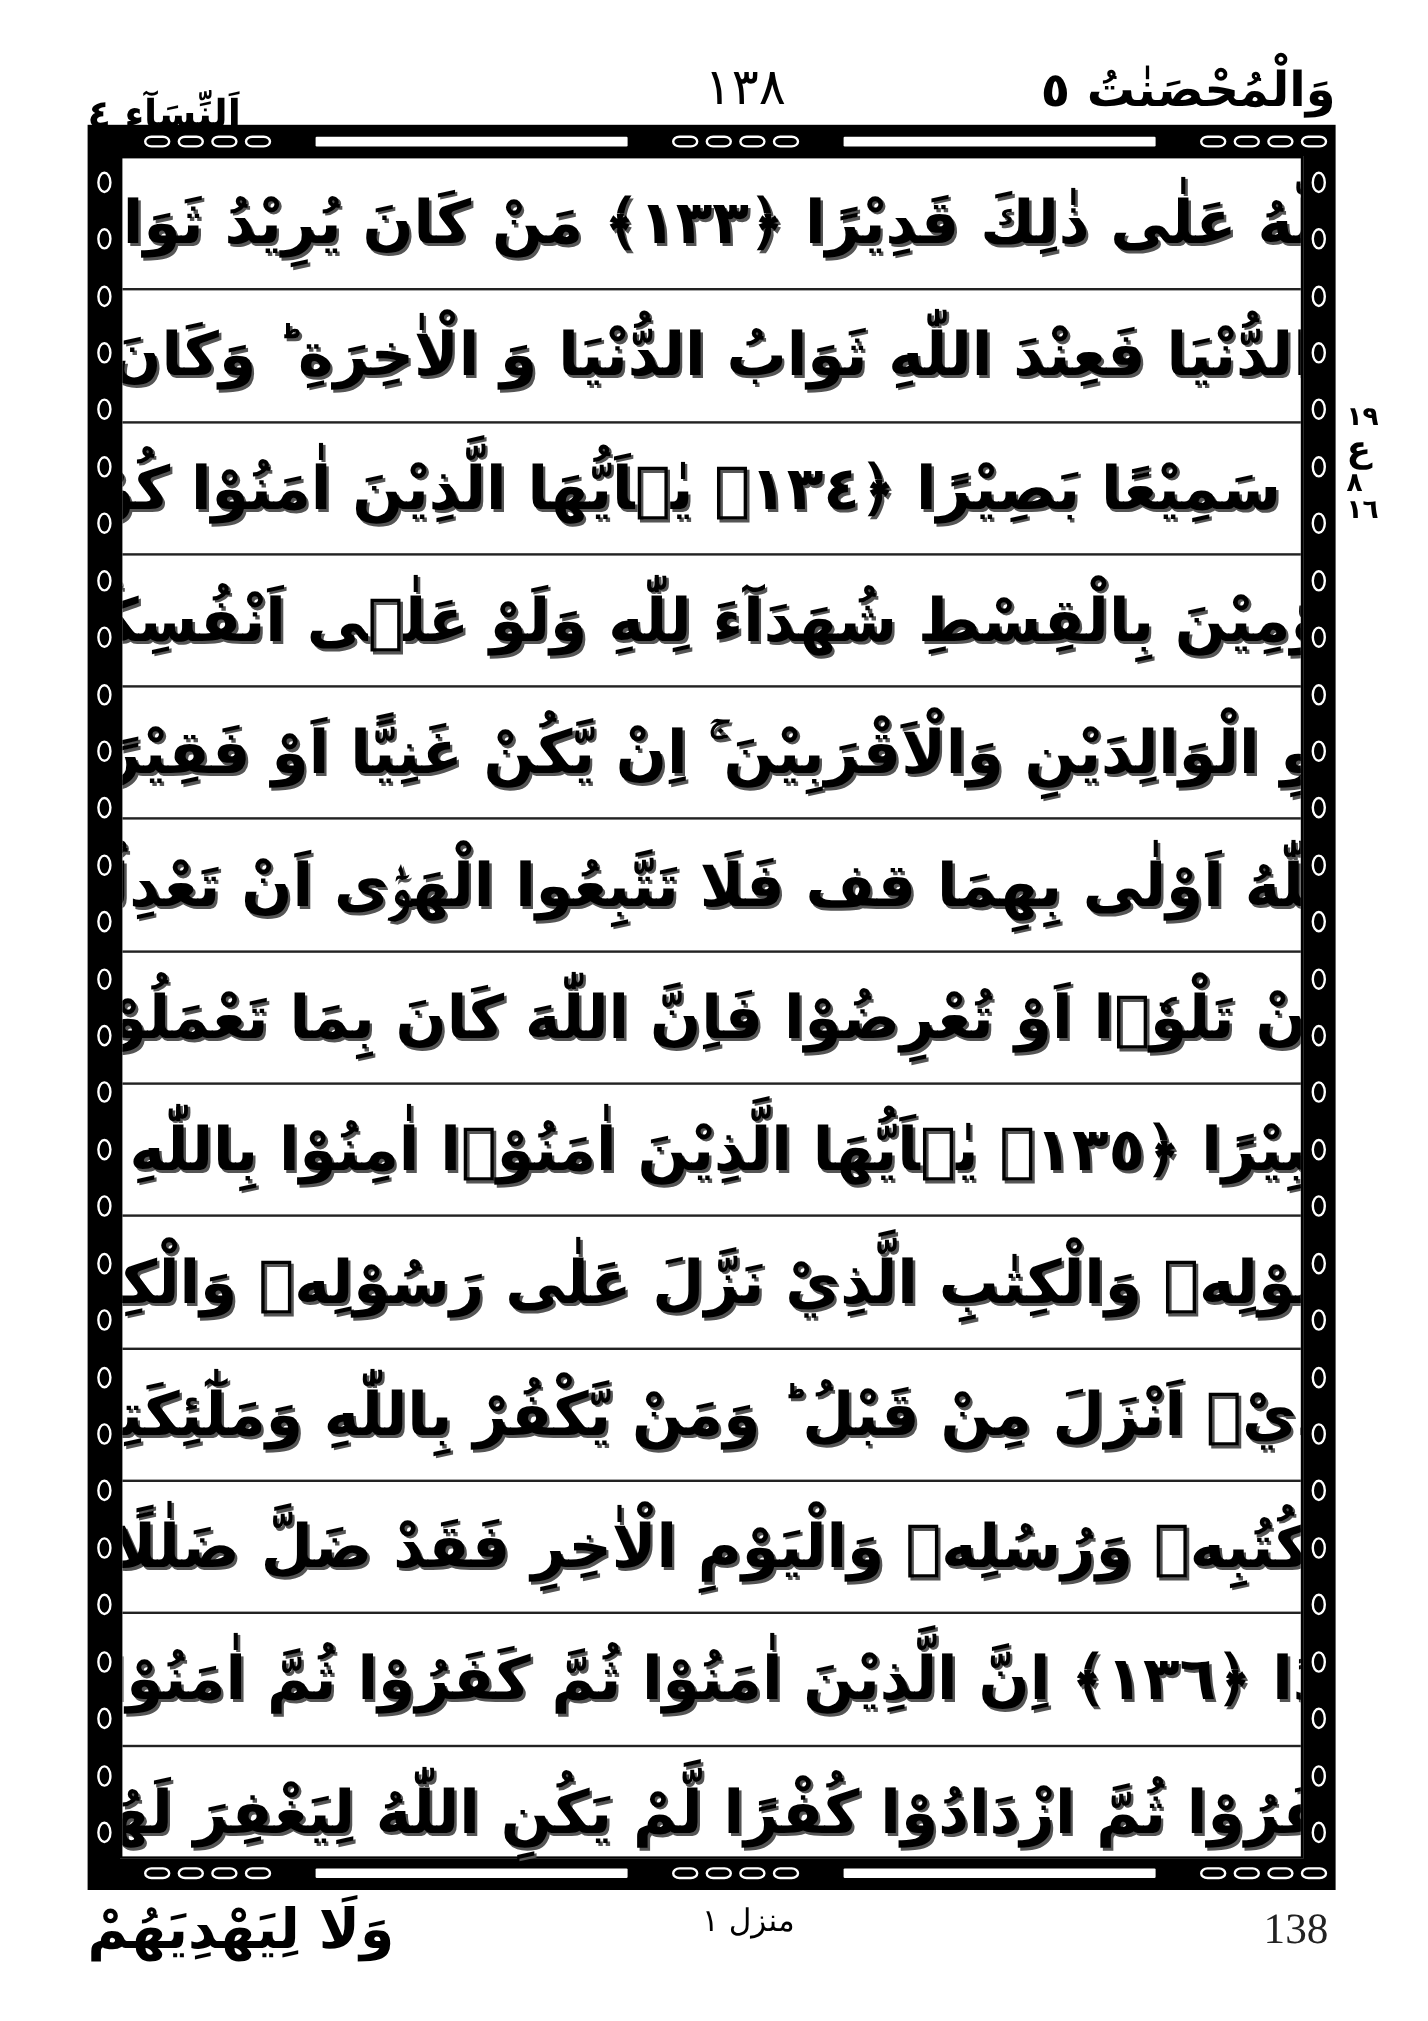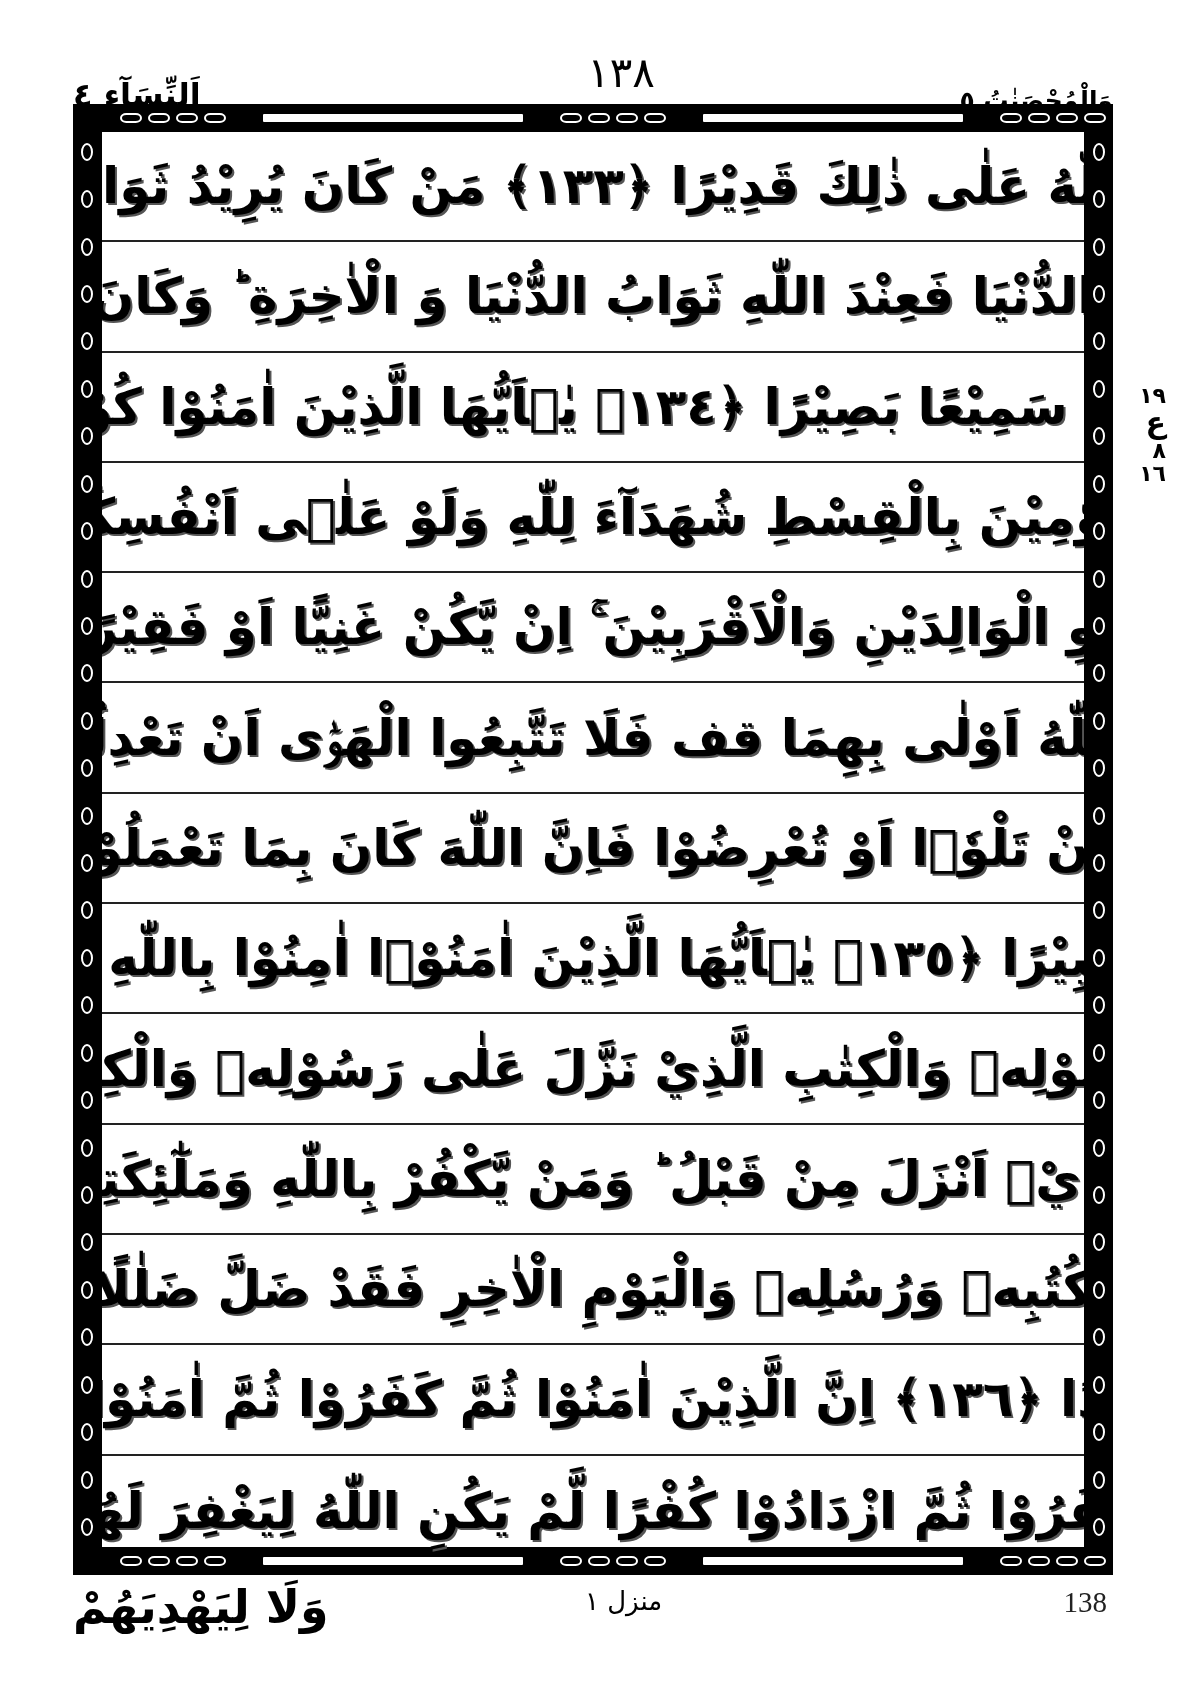--- a/index.html
+++ b/index.html
@@ -1,48 +1,48 @@
 <!DOCTYPE html>
 <html><head>
 <meta charset="utf-8">
 <style>
   html, body { margin:0; padding:0; background:#ffffff; }
   body { width:1190px; height:1684px; position:relative; overflow:hidden; font-family:"DejaVu Sans", sans-serif; color:#000; }
 
   .header { position:absolute; top:52px; left:73px; width:1040px; height:50px; }
-  .header .juz { position:absolute; right:0; top:0; font-size:25px; font-weight:bold; direction:rtl; white-space:nowrap;margin-top:34px; }
+  .header .juz { position:absolute; right:0; top:0; font-size:40px; font-weight:bold; direction:rtl; white-space:nowrap; }
   .header .page-ar { position:absolute; left:50%; transform:translateX(-50%); top:-4px; font-size:42px; font-weight:normal; direction:rtl;margin-left:28px; }
   .header .surah { position:absolute; left:0; top:12px; font-size:32px; font-weight:bold; direction:rtl; white-space:nowrap;margin-top:12px; }
 
   .frame { position:absolute; left:73px; top:104px; width:1040px; height:1471px; background:#000; box-sizing:border-box; }
   .frame .orn-band { position:absolute; left:0; right:0; height:24px; display:flex; align-items:center; justify-content:space-between; padding:0 10px; box-sizing:border-box; }
   .frame .orn-band.top { top:2px; }
   .frame .orn-band.bottom { bottom:2px; }
   .orn-bar { height:8px; background:#fff; flex:0 0 260px; border-radius:1px; }
   .orn-scroll { flex:0 0 180px; height:16px; display:flex; gap:6px; justify-content:center; align-items:center; }
   .orn-scroll span { width:22px; height:10px; border:2px solid #fff; border-radius:10px 10px 10px 10px / 8px 8px 8px 8px; box-sizing:border-box; }
   .orn-side { position:absolute; top:24px; bottom:24px; width:22px; display:flex; flex-direction:column; justify-content:space-around; align-items:center; }
   .orn-side.left { left:3px; }
   .orn-side.right { right:3px; }
   .orn-side span { width:12px; height:18px; border:2px solid #fff; border-radius:50%; box-sizing:border-box; }
 
   .content { position:absolute; left:27px; top:26px; right:27px; bottom:26px; background:#fff; border:2px solid #000; box-sizing:border-box; }
   .line { height:110.3px; border-bottom:2px solid #222; box-sizing:border-box; display:flex; align-items:center; justify-content:center; direction:rtl; padding:0 14px; overflow:hidden; }
   .line:last-child { border-bottom:none; }
   .line-text { font-family:"DejaVu Sans", sans-serif; font-size:50px; font-weight:bold; line-height:1; white-space:nowrap; text-shadow:2px 2px 0 #555; letter-spacing:1px; }
 
-  .rub-marker { position:absolute; left:1122px; top:336px; width:44px; text-align:right; font-weight:bold; line-height:1.05;margin-top:48px; }
+  .rub-marker { position:absolute; left:1122px; top:336px; width:44px; text-align:left; font-weight:bold; line-height:1.05; }
   .rub-marker .n { font-size:22px; display:block; }
   .rub-marker .ain { font-size:30px; display:block; }
 
   .footer { position:absolute; top:1584px; left:73px; width:1040px; height:60px; }
   .footer .catchword { position:absolute; left:0; top:-4px; font-size:46px; font-weight:bold; direction:rtl; white-space:nowrap; }
   .footer .manzil { position:absolute; left:512px; top:2px; font-size:26px; font-weight:normal; direction:rtl; }
   .footer .site { position:absolute; left:658px; top:-2px; font-family:"DejaVu Sans", sans-serif; font-size:32px; font-weight:bold; letter-spacing:-0.5px; }
-  .footer .page-en { position:absolute; right:6px; top:2px; font-family:"Liberation Serif", serif; font-size:29px; color:#222; }
+  .footer .page-en { position:absolute; right:6px; top:2px; font-family:"Liberation Serif", serif; font-size:36px; color:#222; }
 </style>
 </head>
 <body>
 
 <div class="header">
   <div class="juz">وَالْمُحْصَنٰتُ ٥</div>
   <div class="page-ar">١٣٨</div>
   <div class="surah">اَلنِّسَآءِ ٤</div>
 </div>
 

